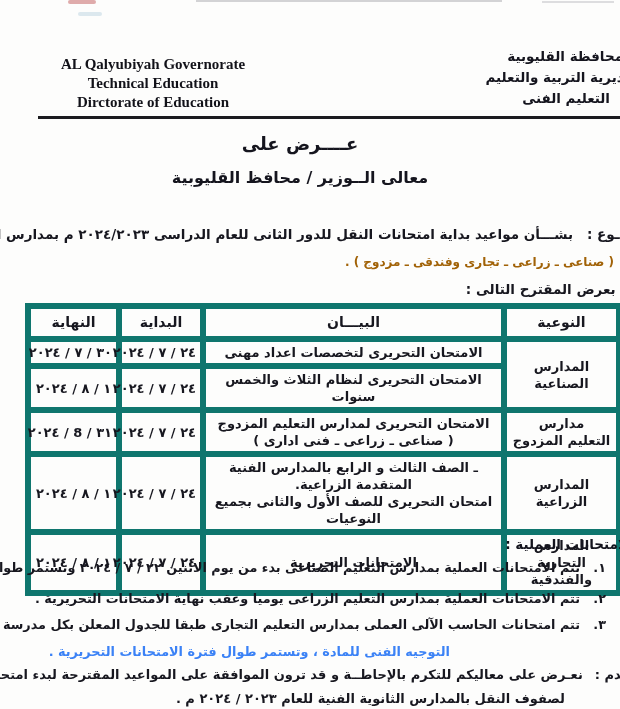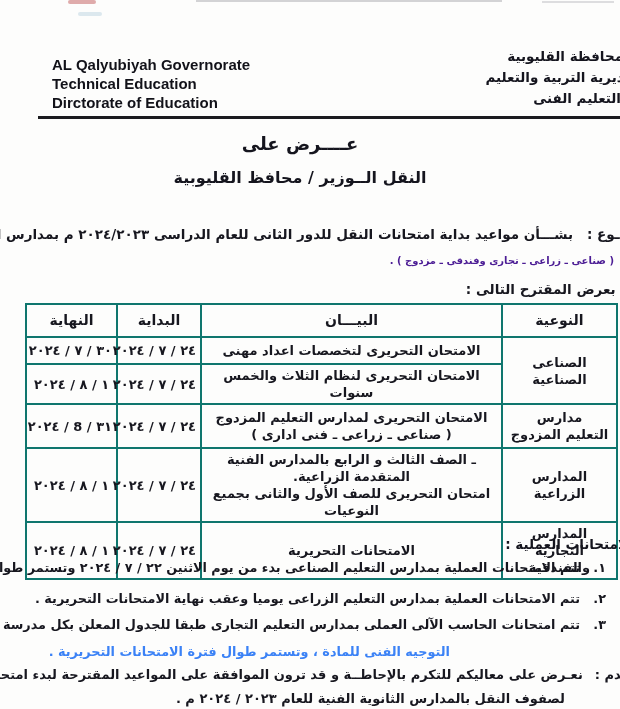--- a/index.html
+++ b/index.html
@@ -13,65 +13,66 @@
   }
   .b{font-weight:700;}
   
   .art{position:absolute;pointer-events:none;}
   .art-red{left:68px;top:0;width:28px;height:4px;background:rgba(186,70,74,.45);border-radius:2px;}
   .art-gray1{left:196px;top:0;width:306px;height:2px;background:rgba(125,125,130,.32);}
   .art-gray2{left:542px;top:1px;width:72px;height:2px;background:rgba(150,150,155,.30);}
   .art-blue{left:78px;top:12px;width:24px;height:4px;background:rgba(145,185,205,.30);border-radius:2px;}
 
   .header-en{
-    position:absolute;left:52px;top:55px;width:218px;
-    font-family:Liberation Sans, sans-serif;font-weight:700;
+    position:absolute;left:44px;top:55px;width:218px;
+    text-align:center;
+    font-family:Liberation Serif, serif;font-weight:700;
     font-size:15px;line-height:19px;color:#121219;
   }
   .header-ar{
     position:absolute;right:-3px;top:46px;
     text-align:right;direction:rtl;
     font-weight:700;font-size:13.5px;line-height:21px;color:#15151e;
     white-space:nowrap;
   }
   .header-ar .l2{margin-left:-10px;margin-right:-10px;}
-  .header-ar .l3{margin-right:2px;}
+  .header-ar .l3{margin-right:13px;}
 
   .rule{position:absolute;left:38px;right:0;top:116px;height:3px;background:#1b1b1f;}
 
   .title1{
     position:absolute;left:0;right:20px;top:133px;text-align:center;
     direction:rtl;font-weight:700;font-size:18px;color:#15151e;
   }
   .title2{
     position:absolute;left:0;right:20px;top:168px;text-align:center;
     direction:rtl;font-weight:700;font-size:16px;color:#15151e;
   }
 
   .subject-line1{
     position:absolute;right:-4px;top:226px;
     direction:rtl;display:flex;gap:14px;align-items:flex-start;
     font-weight:700;font-size:13.5px;white-space:nowrap;color:#17171f;
   }
   .subject-line2{
     position:absolute;right:6px;top:255px;
-    direction:rtl;font-weight:700;font-size:10px;white-space:nowrap;color:#4c1d95;
+    direction:rtl;font-weight:700;font-size:12px;white-space:nowrap;color:#a16207;
   }
   .proposal-intro{
     position:absolute;right:-5px;top:281px;
     direction:rtl;font-weight:700;font-size:13.5px;white-space:nowrap;color:#17171f;
   }
 
   table.sched{
     position:absolute;left:25px;top:303px;width:591px;
     border-collapse:collapse;direction:rtl;
     table-layout:fixed;
   }
   table.sched td,table.sched th{
-    border:2px solid #0f766e;
+    border:6px solid #0f766e;
     font-weight:700;font-size:13px;line-height:17px;
     text-align:center;vertical-align:middle;
     padding:2px 4px;color:#17171f;
   }
   table.sched th{font-size:14px;}
   td.date{font-size:12.5px;white-space:nowrap;border-radius:10px;}
   td.desc-right{text-align:right;padding-right:8px;font-size:12.3px;line-height:16px;}
 
   .practical-heading{
     position:absolute;right:-8px;top:536px;
@@ -114,21 +115,21 @@
   </div>
   <div class="header-ar">
     <div class="l1">محافظة القليوبية</div>
     <div class="l2">مديرية التربية والتعليم</div>
     <div class="l3">التعليم الفنى</div>
   </div>
 
   <div class="rule"></div>
 
   <div class="title1">عــــرض على</div>
-  <div class="title2">النقل الــوزير /  محافظ القليوبية</div>
+  <div class="title2">معالى الــوزير /  محافظ القليوبية</div>
 
   <div class="subject-line1">
     <span class="b">ــوع :</span>
     <span>بشـــأن مواعيد بداية امتحانات النقل للدور الثانى  للعام الدراسى ٢٠٢٤/٢٠٢٣ م  بمدارس التعليم الفنى بنوعياتها</span>
   </div>
   <div class="subject-line2">( صناعى ـ زراعى ـ تجارى وفندقى ـ مزدوج ) .</div>
 
   <div class="proposal-intro">ـ بعرض المقترح التالى :</div>
 
   <table class="sched">
@@ -139,21 +140,21 @@
         <col style="width:91px">
     </colgroup>
     <tbody>
         <tr style="height:33px">
       <th>النوعية</th>
       <th>البيـــان</th>
       <th>البداية</th>
       <th>النهاية</th>
     </tr>
     <tr style="height:27px">
-      <td rowspan="2">الصناعى الصناعية</td>
+      <td rowspan="2">المدارس الصناعية</td>
       <td>الامتحان التحريرى لتخصصات اعداد مهنى</td>
       <td class="date">٢٤ / ٧ / ٢٠٢٤</td>
       <td class="date">٣٠ / ٧ / ٢٠٢٤</td>
     </tr>
     <tr style="height:27px">
       <td>الامتحان التحريرى لنظام الثلاث والخمس  سنوات</td>
       <td class="date">٢٤ / ٧ / ٢٠٢٤</td>
       <td class="date">١ / ٨ / ٢٠٢٤</td>
     </tr>
     <tr style="height:44px">

